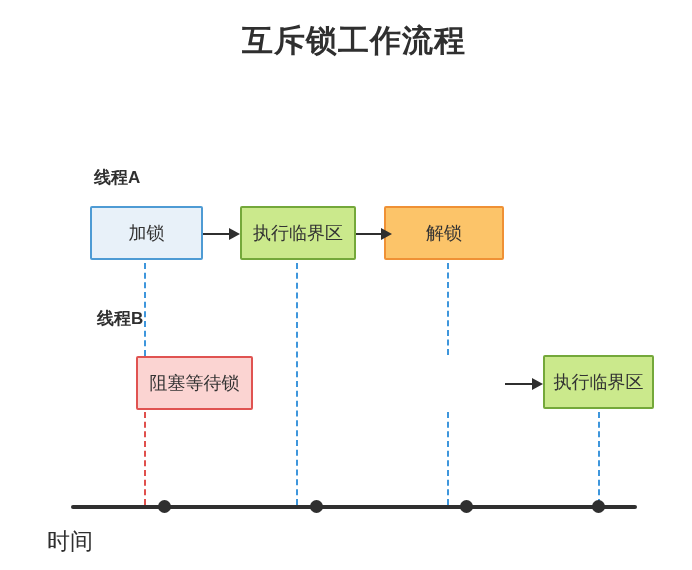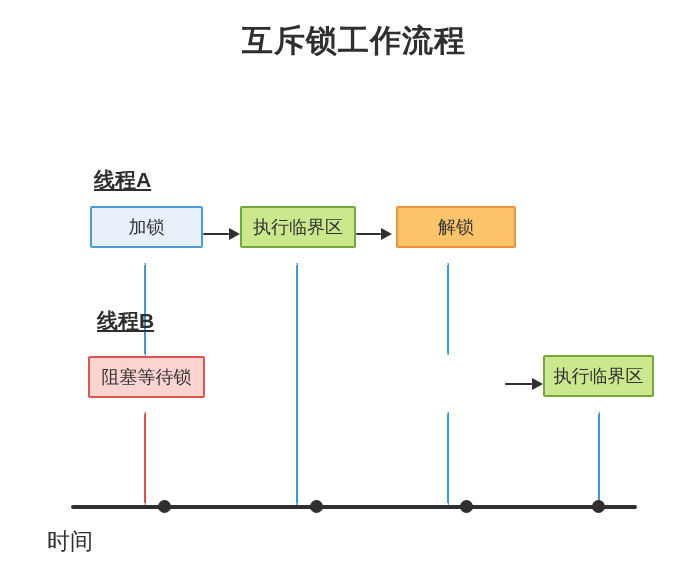--- a/index.html
+++ b/index.html
@@ -9,21 +9,21 @@
     --blue-border: #4e9bd4;
     --green-fill: #cbe98c;
     --green-border: #74a83a;
     --orange-fill: #fcc469;
     --orange-border: #ef9135;
     --red-fill: #fbd4d2;
     --red-border: #e05351;
     --dash-blue: #3e96dc;
     --dash-red: #e0504d;
   }
-  * { margin: 0; padding: 0; box-sizing: border-box; border-radius: 26px; }
+  * { margin: 0; padding: 0; box-sizing: border-box; }
   html, body { background: #ffffff; }
   .canvas {
     position: relative;
     width: 692px;
     height: 570px;
     background: #ffffff;
     overflow: hidden;
     font-family: "Liberation Sans", "DejaVu Sans", sans-serif;
     color: var(--text);
   }
@@ -33,50 +33,49 @@
     left: 14px;
     width: 680px;
     text-align: center;
     font-size: 31px;
     font-weight: 700;
     color: var(--ink);
     letter-spacing: 1px;
   }
   .thread-label {
     position: absolute;
-    font-size: 21px;
+    font-size: 17px;
     font-weight: 700;
     color: var(--ink);
     z-index: 3;
-    text-decoration: underline;
   }
   .thread-a-label { left: 94px;  top: 166px; }
   .thread-b-label { left: 97px;  top: 307px; }
 
   .node {
     position: absolute;
-    height: 42px;
+    height: 54px;
     border: 2px solid;
     border-radius: 2px;
     display: flex;
     align-items: center;
     justify-content: center;
     font-size: 18px;
     color: var(--text);
     z-index: 2;
     background: #fff;
   }
   .node.blue   { background: var(--blue-fill);   border-color: var(--blue-border); }
   .node.green  { background: var(--green-fill);  border-color: var(--green-border); }
   .node.orange { background: var(--orange-fill); border-color: var(--orange-border); }
-  .node.red    { background: var(--red-fill);    border-color: var(--red-border); }
+  .node.red    { background: var(--red-fill);    border-color: var(--red-border); margin-left: 48px; }
 
   .node-a1 { left: 90px;  top: 206px; width: 113px; }
   .node-a2 { left: 240px; top: 206px; width: 116px; }
-  .node-a3 { left: 396px; top: 206px; width: 120px; }
+  .node-a3 { left: 384px; top: 206px; width: 120px; }
   .node-b1 { left: 88px;  top: 356px; width: 117px; }
   .node-b2 { left: 391px; top: 355px; width: 114px; }
   .node-b3 { left: 543px; top: 355px; width: 111px; }
 
   .arrow {
     position: absolute;
     height: 2px;
     background: var(--ink);
     z-index: 2;
   }

